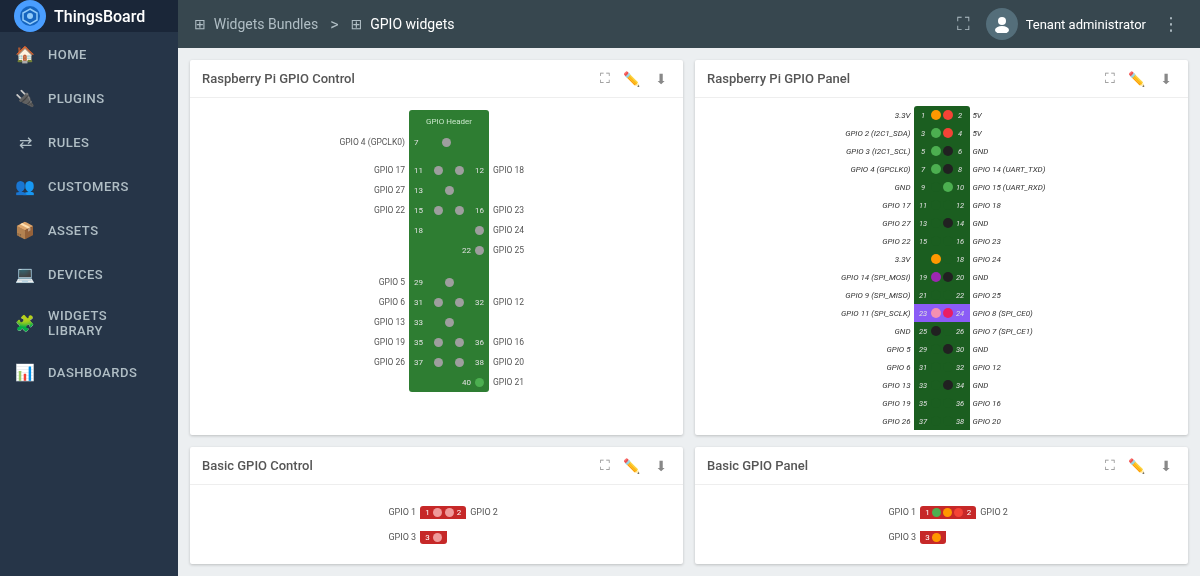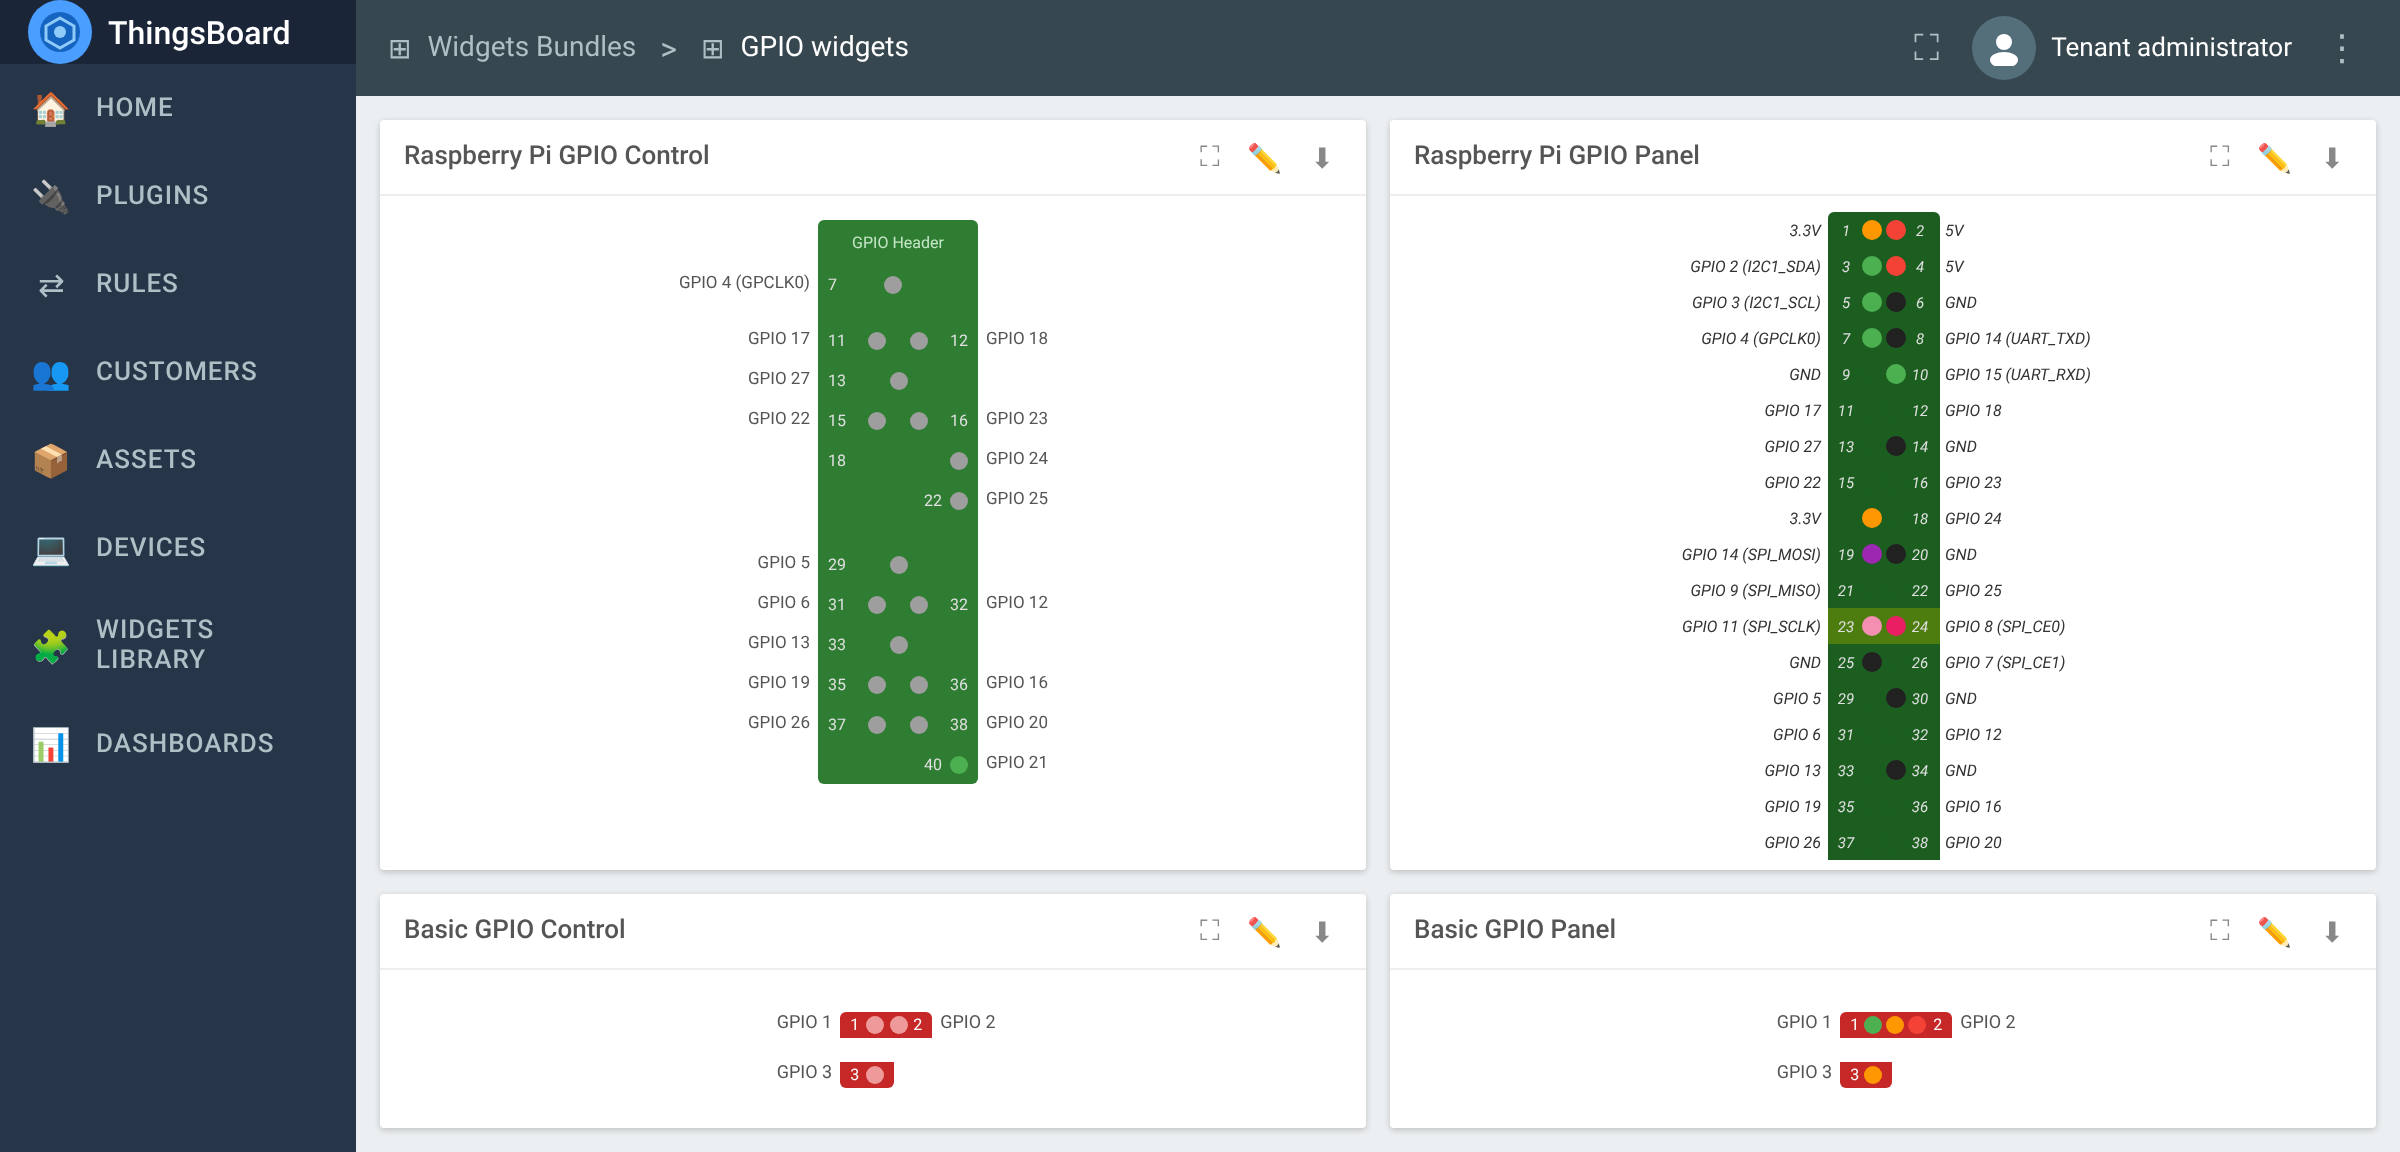--- a/index.html
+++ b/index.html
@@ -483,21 +483,21 @@
     <div style="background:#1b5e20;display:flex;align-items:center;padding:0 3px;height:18px;">
       <span style="font-size:7.5px;color:#e0e0e0;width:13px;text-align:center;">21</span>
       <div style="width:10px;height:10px;border-radius:50%;background:#1b5e20;margin:0 1px;"></div>
       <div style="width:10px;height:10px;border-radius:50%;background:#1b5e20;margin:0 1px;"></div>
       <span style="font-size:7.5px;color:#e0e0e0;width:13px;text-align:center;">22</span>
     </div>
     <div style="width:110px;text-align:left;font-size:8px;color:#333;padding-left:3px;">GPIO 25</div>
   </div>
               <div style="display: flex; align-items: center; height: 18px;">
     <div style="width:110px;text-align:right;font-size:8px;color:#333;padding-right:3px;">GPIO 11 (SPI_SCLK)</div>
-    <div style="background:#4d7c0f;display:flex;align-items:center;padding:0 3px;height:18px;">
+    <div style="background:#8b5cf6;display:flex;align-items:center;padding:0 3px;height:18px;">
       <span style="font-size:7.5px;color:#e0e0e0;width:13px;text-align:center;">23</span>
       <div style="width:10px;height:10px;border-radius:50%;background:#f48fb1;margin:0 1px;"></div>
       <div style="width:10px;height:10px;border-radius:50%;background:#e91e63;margin:0 1px;"></div>
       <span style="font-size:7.5px;color:#e0e0e0;width:13px;text-align:center;">24</span>
     </div>
     <div style="width:110px;text-align:left;font-size:8px;color:#333;padding-left:3px;">GPIO 8 (SPI_CE0)</div>
   </div>
               <div style="display: flex; align-items: center; height: 18px;">
     <div style="width:110px;text-align:right;font-size:8px;color:#333;padding-right:3px;">GND</div>
     <div style="background:#1b5e20;display:flex;align-items:center;padding:0 3px;height:18px;">

